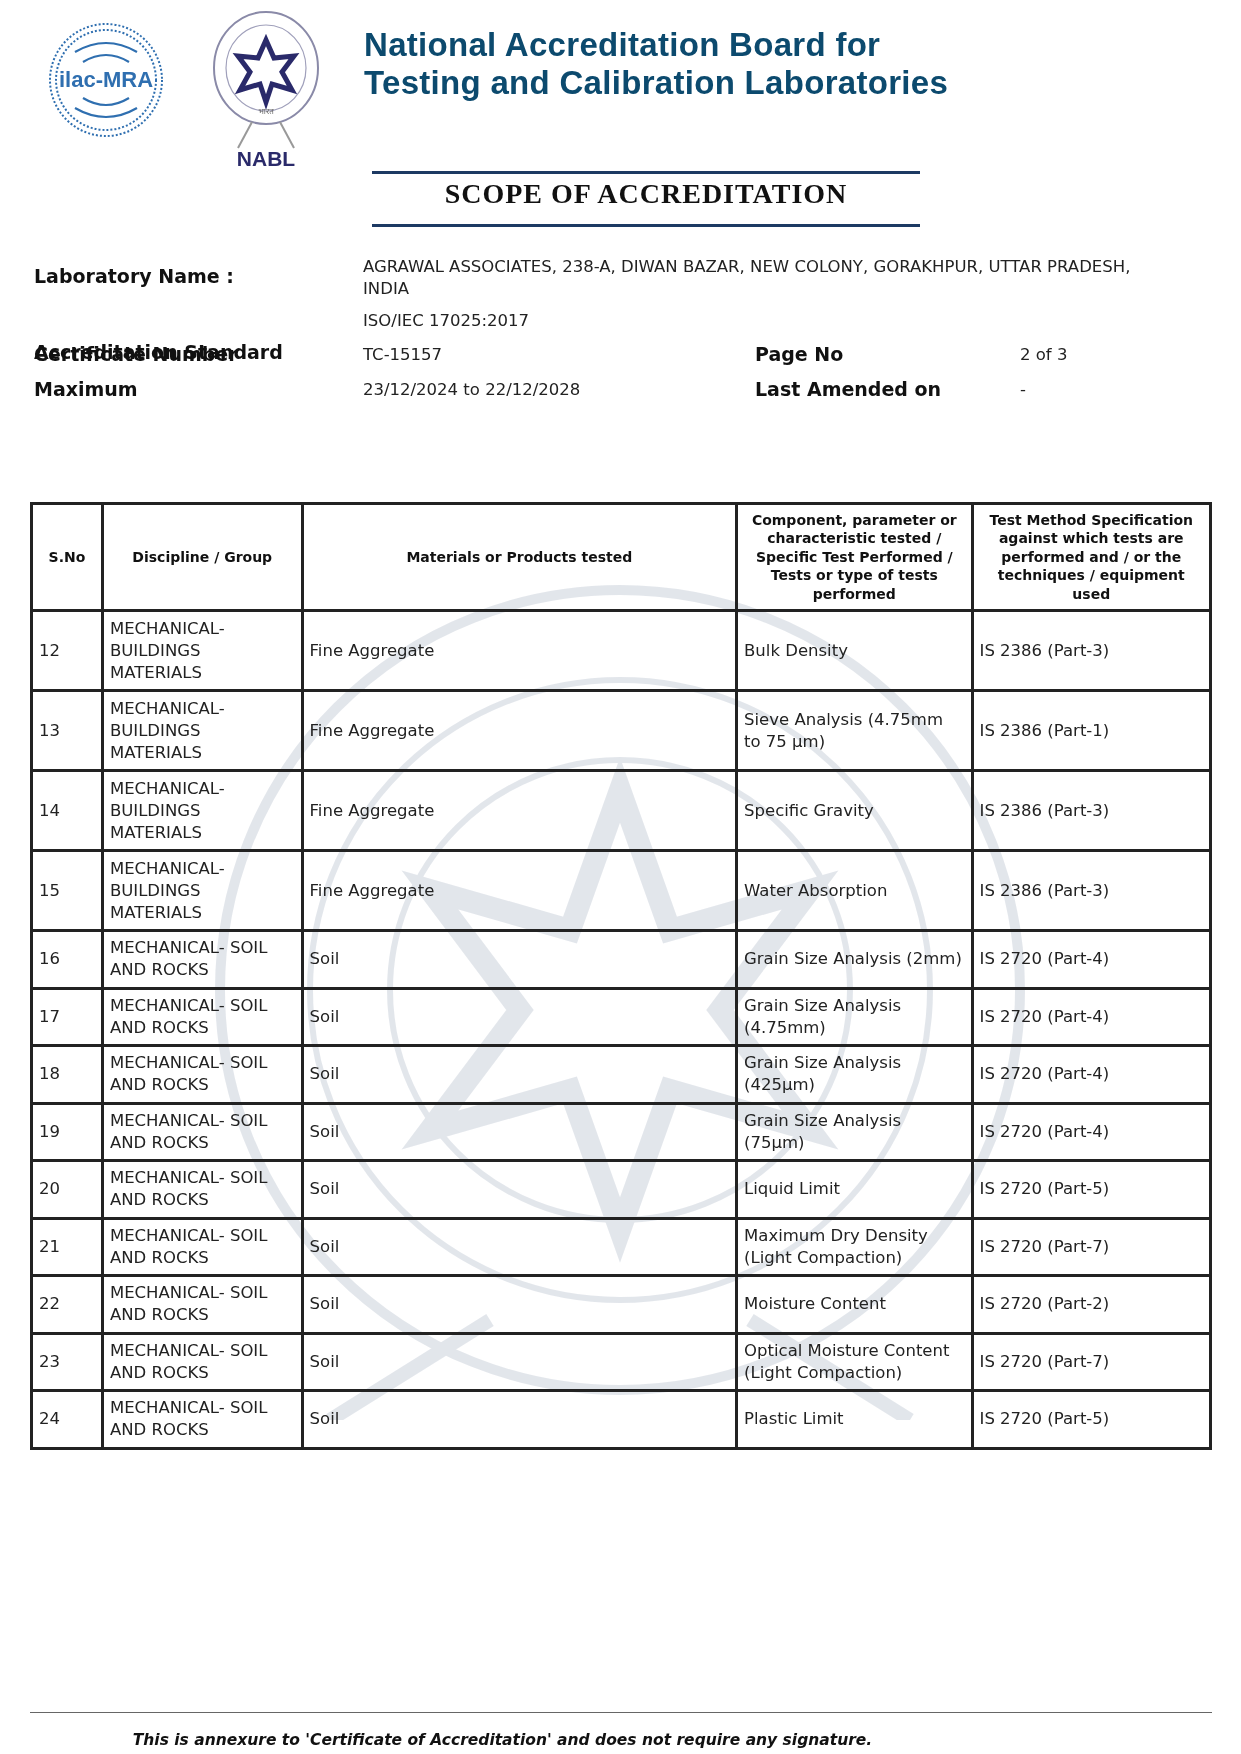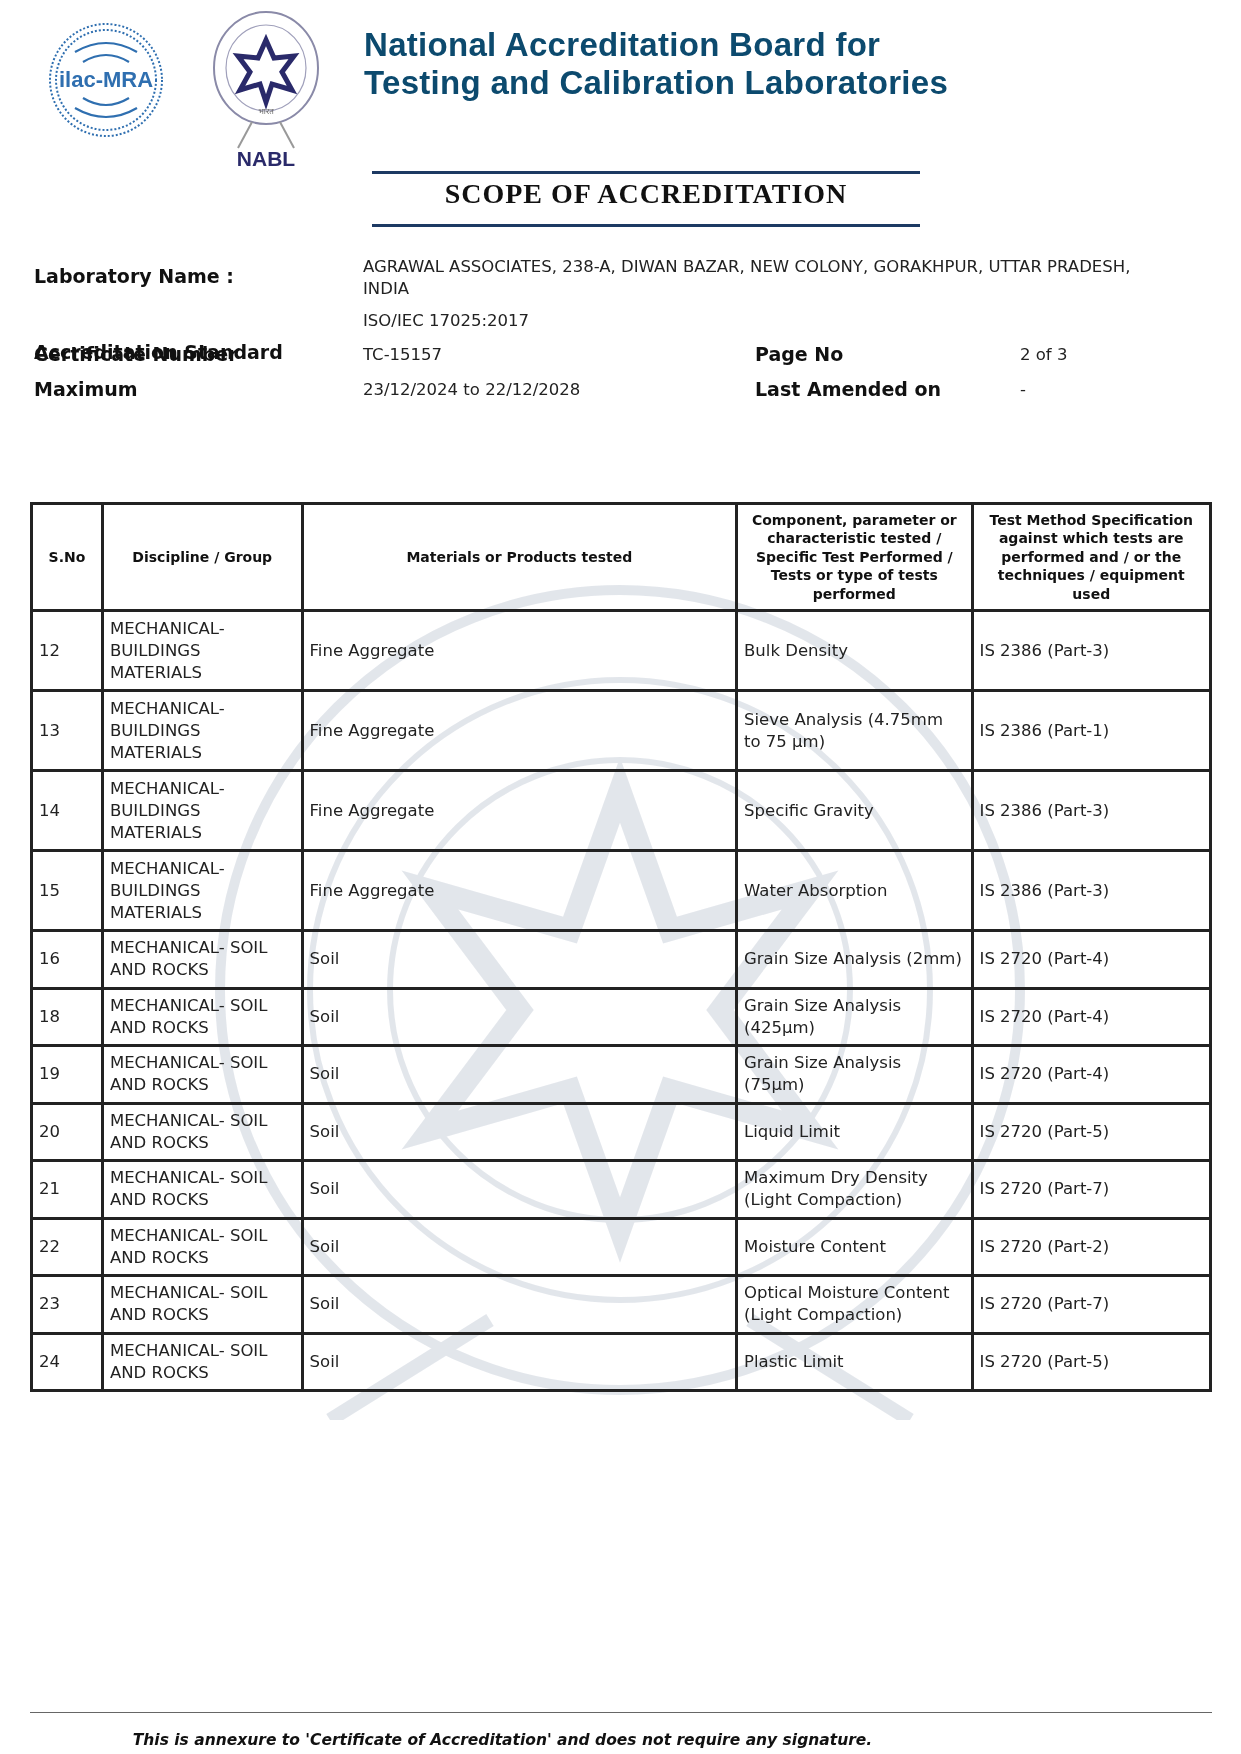--- a/index.html
+++ b/index.html
@@ -141,20 +141,27 @@
       <td>IS 2386 (Part-3)</td>
     </tr>
     <tr class="sr">
       <td>16</td>
       <td>MECHANICAL- SOIL AND ROCKS</td>
       <td>Soil</td>
       <td>Grain Size Analysis (2mm)</td>
       <td>IS 2720 (Part-4)</td>
     </tr>
     <tr class="sr">
+      <td>17</td>
+      <td>MECHANICAL- SOIL AND ROCKS</td>
+      <td>Soil</td>
+      <td>Grain Size Analysis (4.75mm)</td>
+      <td>IS 2720 (Part-4)</td>
+    </tr>
+    <tr class="sr">
       <td>18</td>
       <td>MECHANICAL- SOIL AND ROCKS</td>
       <td>Soil</td>
       <td>Grain Size Analysis (425µm)</td>
       <td>IS 2720 (Part-4)</td>
     </tr>
     <tr class="sr">
       <td>19</td>
       <td>MECHANICAL- SOIL AND ROCKS</td>
       <td>Soil</td>

